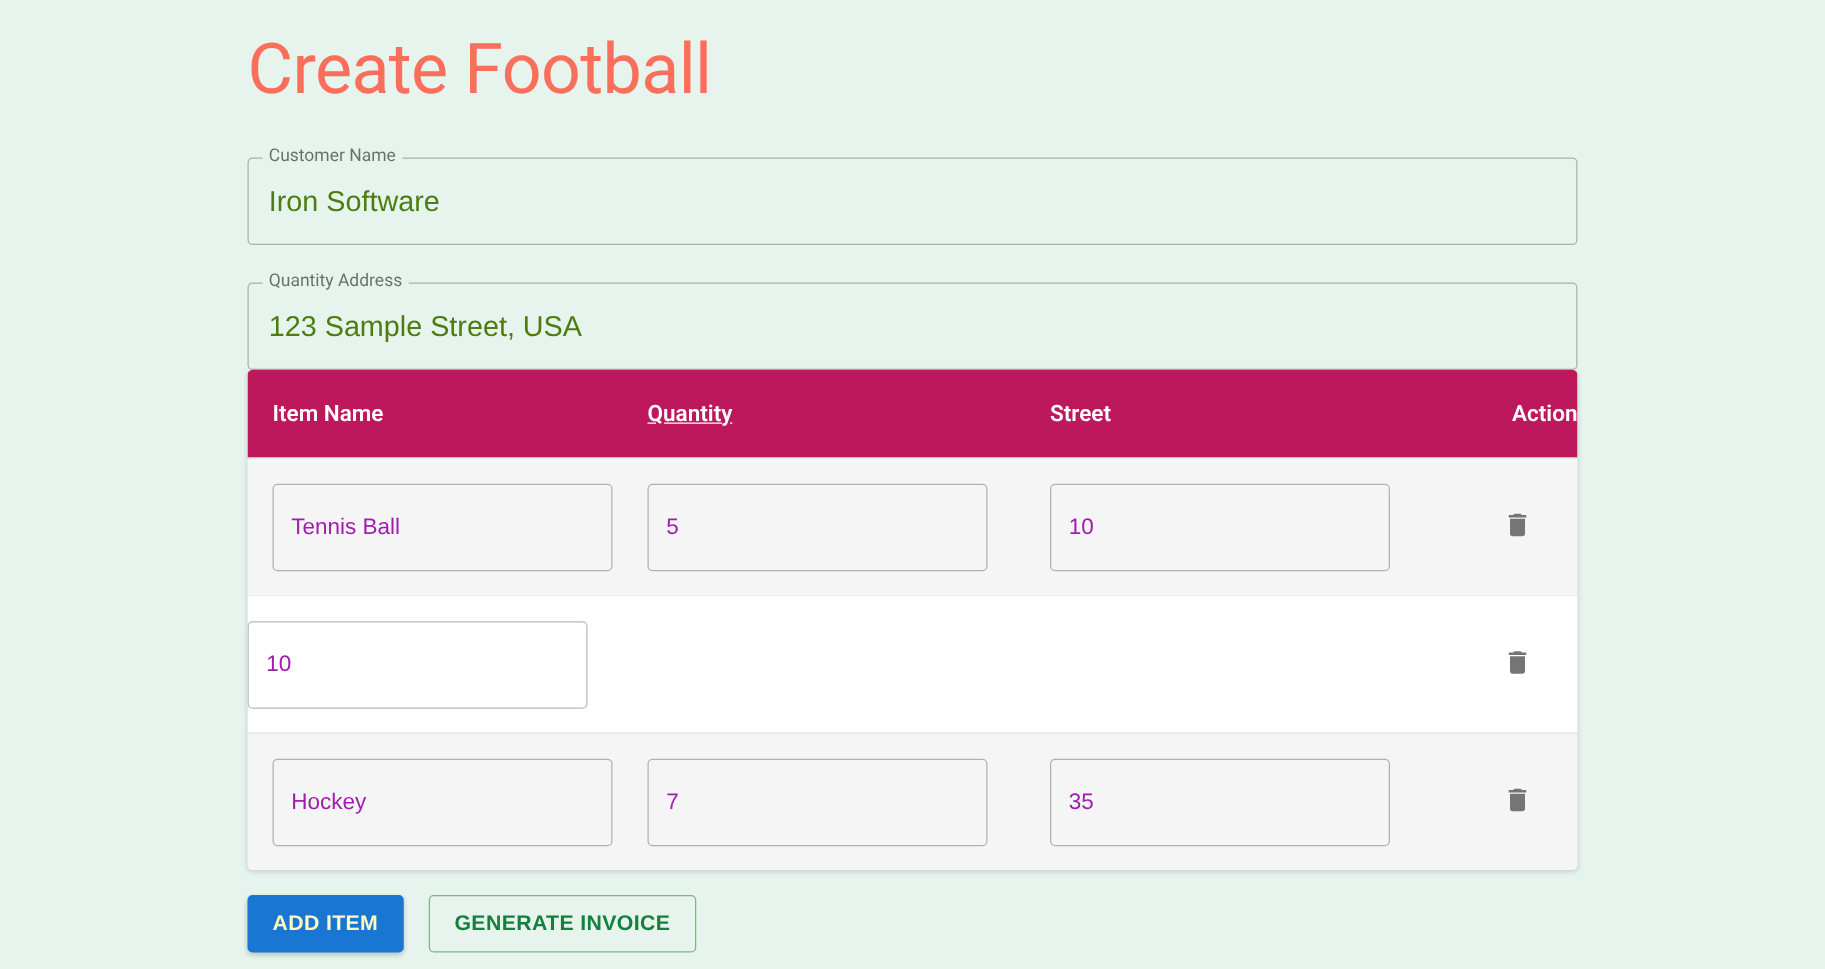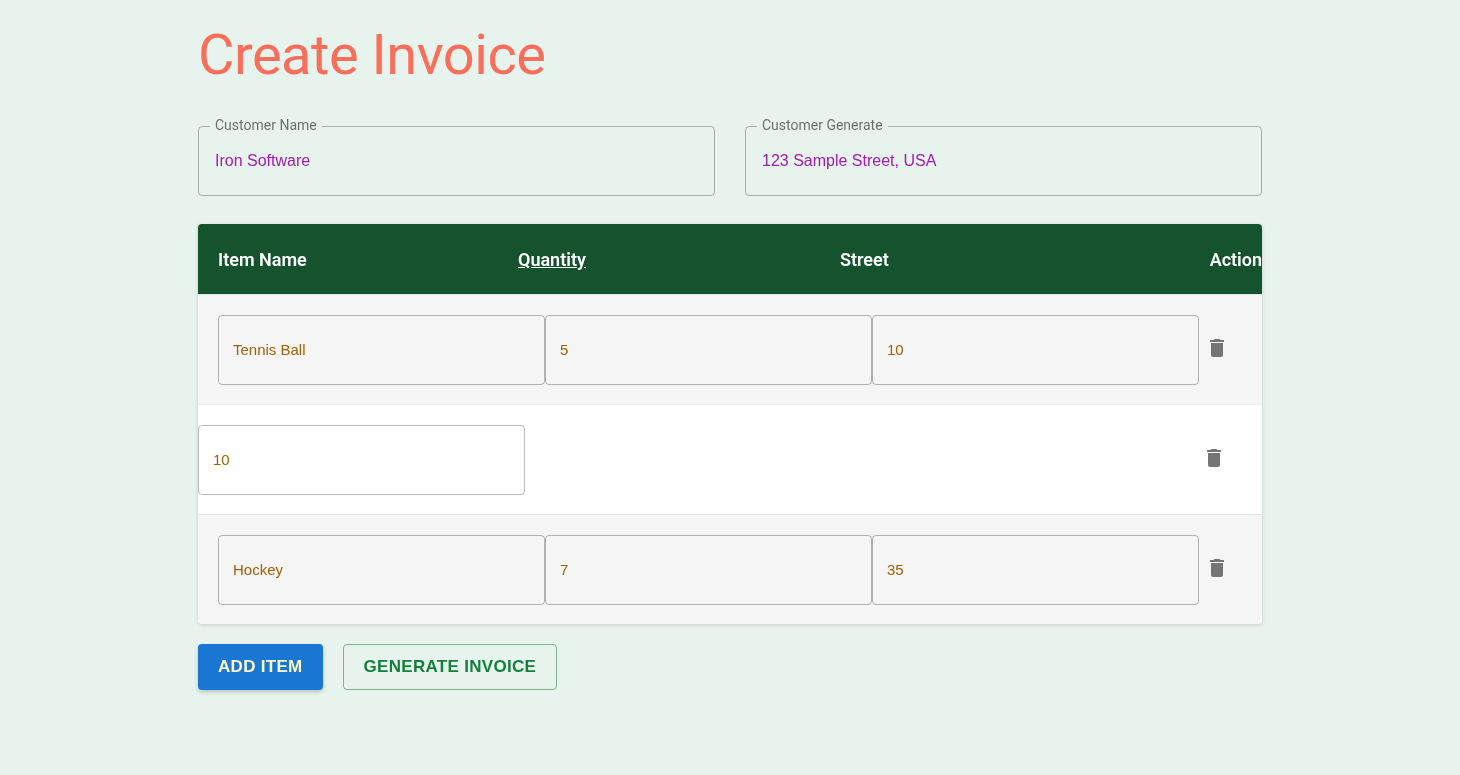--- a/index.html
+++ b/index.html
@@ -18,53 +18,54 @@
   .page-title {
     font-size: 56px;
     font-weight: 400;
     color: #fa6f5b;
     letter-spacing: -0.5px;
     margin-bottom: 38px;
   }
   .customer-row {
     display: flex;
     gap: 30px;
-    margin-bottom: 28px;
+    margin-bottom: 0;
+    flex-direction: column;
   }
   .outlined-field {
     flex: 1;
     position: relative;
   }
   .outlined-input {
     width: 100%;
     height: 70px;
     background: transparent;
     border: 1px solid rgba(0,0,0,0.28);
     border-radius: 4px;
     padding: 0 16px;
-    font-size: 16px;
-    color: #a21caf;
+    font-size: 23px;
+    color: #4d7c0f;
     outline: none;
   }
   .outlined-label {
     position: absolute;
     top: -9px;
     left: 12px;
     background: #e6f4ed;
     padding: 0 5px;
     font-size: 14px;
     color: rgba(0,0,0,0.55);
   }
   .table-card {
     border-radius: 4px;
     overflow: hidden;
     box-shadow: 0 1px 4px rgba(0,0,0,0.15);
   }
   .table-head {
-    background: #14532d;
+    background: #be185d;
     color: #fff;
     display: flex;
     align-items: center;
     height: 70px;
     font-size: 18px;
     font-weight: 600;
   }
   .col-item { flex: 0 0 320px; padding-left: 20px; }
   .col-qty  { flex: 0 0 322px; text-decoration: underline; }
   .col-price{ flex: 0 0 322px; }
@@ -72,27 +73,27 @@
   .table-row {
     display: flex;
     align-items: center;
     height: 110px;
     background: #fff;
     border-top: 1px solid rgba(0,0,0,0.07);
   }
   .table-row.alt { background: #f5f5f5; }
   .cell-input {
     height: 70px;
-    width: 327px;
+    width: 272px;
     border: 1px solid rgba(0,0,0,0.28);
     border-radius: 4px;
     background: transparent;
     padding: 0 14px;
-    font-size: 15px;
-    color: #a16207;
+    font-size: 18px;
+    color: #a21caf;
     outline: none;
   }
   .col-item .cell-input,
   .col-qty  .cell-input,
   .col-price .cell-input { margin-right: 0; }
   .col-item { padding-left: 20px; }
   .col-act-inner {
     display: flex;
     justify-content: flex-end;
     padding-right: 30px;
@@ -131,29 +132,29 @@
   .btn-outline {
     background: transparent;
     color: #15803d;
     border: 1px solid rgba(46,125,50,0.55);
   }
 </style>
 </head>
 <body>
 
 <div class="container">
-  <h1 class="page-title">Create Invoice</h1>
+  <h1 class="page-title">Create Football</h1>
 
   <div class="customer-row">
     <div class="outlined-field">
       <label class="outlined-label">Customer Name</label>
       <input class="outlined-input" value="Iron Software" style="">
     </div>
     <div class="outlined-field">
-      <label class="outlined-label">Customer Generate</label>
+      <label class="outlined-label">Quantity Address</label>
       <input class="outlined-input" value="123 Sample Street, USA" style="">
     </div>
   </div>
 
   <div class="table-card">
     <div class="table-head">
       <div class="col-item">Item Name</div>
       <div class="col-qty">Quantity</div>
       <div class="col-price">Street</div>
       <div class="col-act">Action</div>

